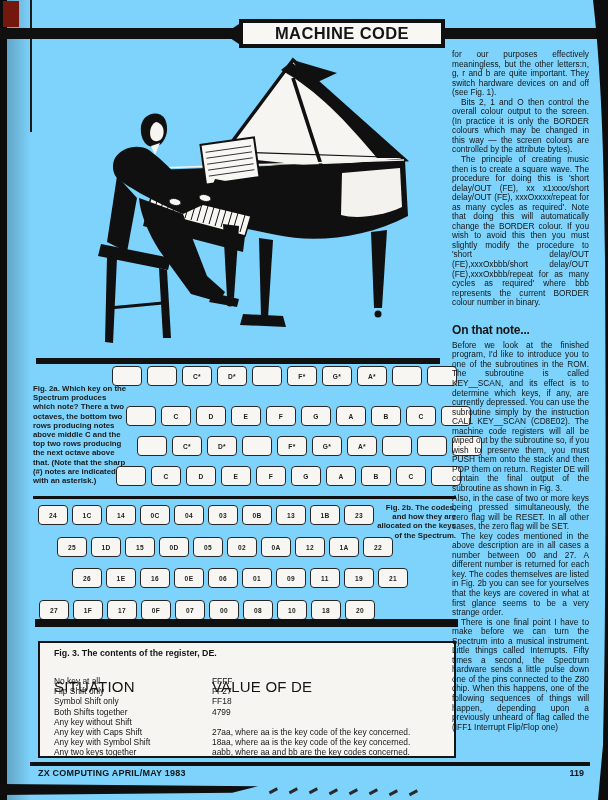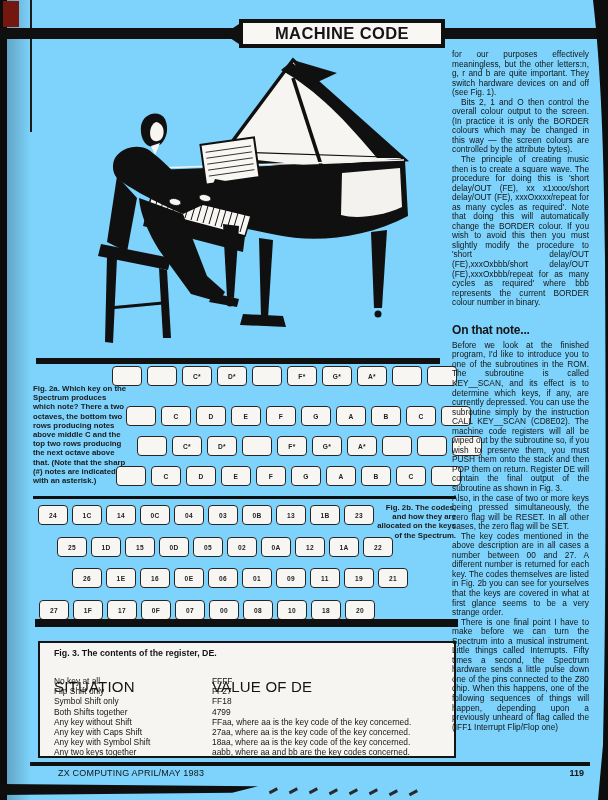--- a/index.html
+++ b/index.html
@@ -48,21 +48,21 @@
   
   .f3box{position:absolute;left:38px;top:641px;width:418px;height:117px;box-sizing:border-box;
          border:2px solid #151515;background:#f6f5f1;}
   .f3title{position:absolute;left:14px;top:5px;font-size:8.8px;font-weight:bold;}
   .f3hdr{position:absolute;top:35px;font-size:15px;letter-spacing:.2px;}
   .f3hdr.c1{left:14px;} .f3hdr.c2{left:172px;}
   .f3rows{position:absolute;left:0;top:33px;width:100%;}
   .f3row{position:relative;height:10.2px;font-size:8.4px;white-space:nowrap;}
   .f3c1{position:absolute;left:14px;} .f3c2{position:absolute;left:172px;}
   
-  .foot-left{position:absolute;left:38px;top:768px;font-size:9px;font-weight:normal;letter-spacing:.2px;margin-left:20px;}
+  .foot-left{position:absolute;left:38px;top:768px;font-size:9px;font-weight:bold;letter-spacing:.2px;}
   .foot-page{position:absolute;right:24px;top:768px;font-size:9px;font-weight:bold;}
 </style>
 </head>
 <body>
 
 <div id="page">
 
   <div class="bind-strip"></div>
   <div class="bind-shade"></div>
   <div class="reg-red"></div>
@@ -257,21 +257,20 @@
           <span class="f3c2">FF18</span>
         </div>
 
         <div class="f3row">
           <span class="f3c1">Both Shifts together</span>
           <span class="f3c2">4799</span>
         </div>
 
         <div class="f3row">
           <span class="f3c1">Any key without Shift</span>
-          <span class="f3c2">FFaa, where aa is the key code of the key concerned.</span>
         </div>
 
         <div class="f3row">
           <span class="f3c1">Any key with Caps Shift</span>
           <span class="f3c2">27aa, where aa is the key code of the key concerned.</span>
         </div>
 
         <div class="f3row">
           <span class="f3c1">Any key with Symbol Shift</span>
           <span class="f3c2">18aa, where aa is the key code of the key concerned.</span>

